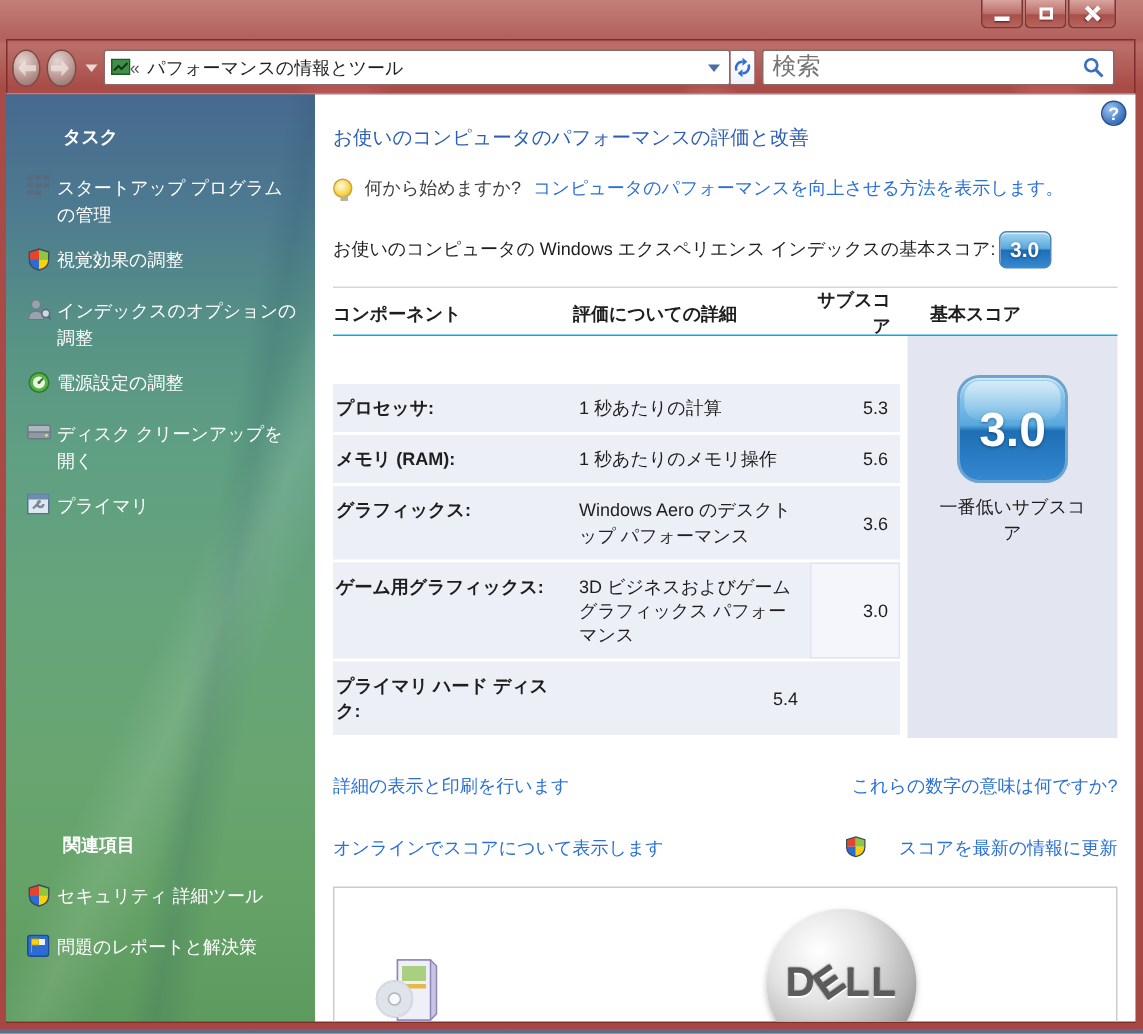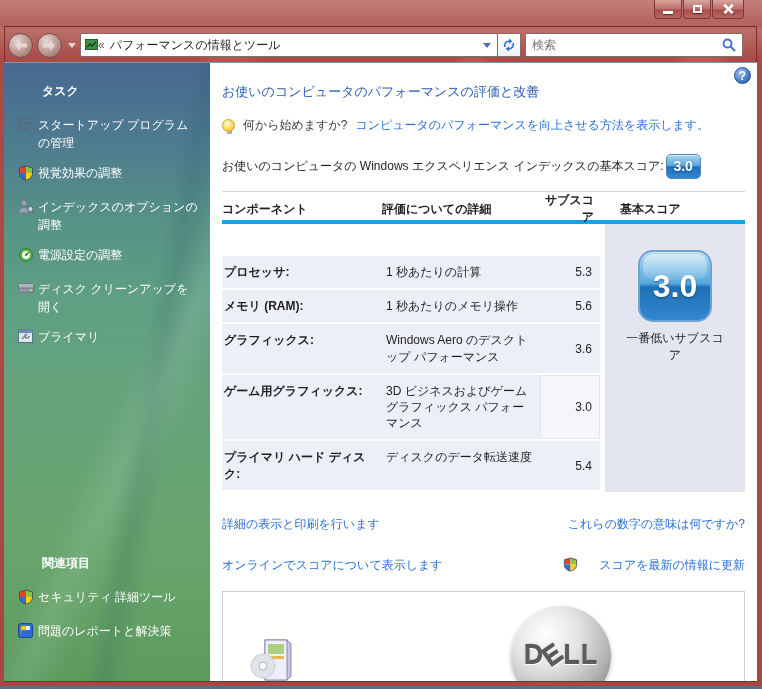--- a/index.html
+++ b/index.html
@@ -46,22 +46,22 @@
   .address-bar { height:24px; flex:0 0 418px; background:#fff; border:1px solid #8a6a66; border-radius:2px;
     display:flex; align-items:center; padding:0 4px; }
   .address-text { flex:1; display:flex; align-items:center; gap:5px; color:#1e1e1e; font-size:12px; white-space:nowrap; overflow:hidden; }
   .address-chevrons { color:#555; font-size:12px; }
   .address-drop { width:0; height:0; border-left:4px solid transparent; border-right:4px solid transparent;
     border-top:5px solid #4d6fa8; margin-right:2px; }
   .refresh-btn { width:23px; height:24px; background:linear-gradient(#fff,#eef2f8); border:1px solid #8a6a66;
     border-left:none; border-radius:0 2px 2px 0; display:flex; align-items:center; justify-content:center; }
   .search-box { height:24px; flex:1; margin-left:4px; margin-right:14px; background:#fff; border:1px solid #8a6a66;
     border-radius:2px; display:flex; align-items:center; padding:0 6px; }
-  .search-box input { flex:1; border:none; outline:none; font-size:12px; color:#555;
-    font-family:Liberation Serif, serif; background:transparent; }
+  .search-box input { flex:1; border:none; outline:none; font-size:16px; color:#555;
+    font-family:Liberation Sans, sans-serif; background:transparent; }
 
   
   .body-area { position:absolute; top:62px; left:4px; right:5px; bottom:8px; display:flex;
     border-top:1px solid #7c96ad; }
   .sidebar { width:206px; flex:0 0 206px; position:relative; color:#fff; display:flex; flex-direction:column;
     background:
       linear-gradient(115deg, rgba(255,255,255,0) 55%, rgba(255,255,255,.10) 62%, rgba(255,255,255,0) 70%),
       linear-gradient(100deg, rgba(30,70,90,0) 60%, rgba(30,70,90,.14) 66%, rgba(30,70,90,0) 74%),
       linear-gradient(180deg,#47698f 0%, #4d7a90 12%, #579385 26%, #5f9f83 38%, #66a47b 55%, #68a571 72%, #64a267 86%, #5d9a5e 100%);
   }
@@ -89,21 +89,21 @@
   .score-row { display:flex; align-items:center; gap:2px; margin-top:20px; }
   .score-label { color:#1e1e1e; }
   .badge { border-radius:5px; color:#fff; font-weight:bold; text-align:center;
     background:linear-gradient(180deg,#a6d6f0 0%, #58a9de 46%, #1e6fb6 52%, #3488cf 100%);
     border:1px solid #4f86b8; box-shadow:inset 0 1px 0 rgba(255,255,255,.6); text-shadow:0 1px 2px rgba(0,30,70,.55); }
   .badge.small { width:35px; height:25px; font-size:14px; line-height:23px; }
 
   .divider { height:1px; background:#d6d6d6; margin-top:12px; }
 
   .perf-header { display:grid; grid-template-columns:160px 158px 60px 1fr; align-items:center; height:32px;
-    border-bottom:4px solid #0ea5e9; font-weight:bold; color:#1e1e1e; }
+    border-bottom:1px solid #0ea5e9; font-weight:bold; color:#1e1e1e; }
   .perf-header .h-sub { text-align:right; padding-right:6px; }
   .perf-header .h-base { padding-left:20px; }
 
   .perf-body { display:flex; }
   .rows { width:378px; flex:0 0 378px;margin-top:32px; }
   .prow { display:grid; grid-template-columns:160px 158px 60px; background:#edeff7; border-bottom:2px solid #fff; }
   .prow .c-comp { font-weight:bold; padding:8px 6px 8px 2px; line-height:1.35; }
   .prow .c-det  { padding:8px 4px; line-height:1.35; }
   .prow .c-sub  { display:flex; align-items:center; justify-content:flex-end; padding-right:8px; }
   .prow .c-sub.lowest { background:#f5f6fb; outline:1px solid #e2e4f0; outline-offset:-1px; }
@@ -354,21 +354,20 @@
             <span class="c-det">Windows Aero のデスクトップ パフォーマンス</span>
             <span class="c-sub">3.6</span>
           </div>
           <div class="prow">
             <span class="c-comp">ゲーム用グラフィックス:</span>
             <span class="c-det">3D ビジネスおよびゲーム グラフィックス パフォーマンス</span>
             <span class="c-sub lowest">3.0</span>
           </div>
           <div class="prow">
             <span class="c-comp">プライマリ ハード ディスク:</span>
-            <span class="c-det">ディスクのデータ転送速度</span>
             <span class="c-sub">5.4</span>
           </div>
         </div>
         <div class="base-panel">
           <div class="badge big">3.0</div>
           <div class="base-caption">一番低いサブスコア</div>
         </div>
       </div>
 
       <div class="links-row">

